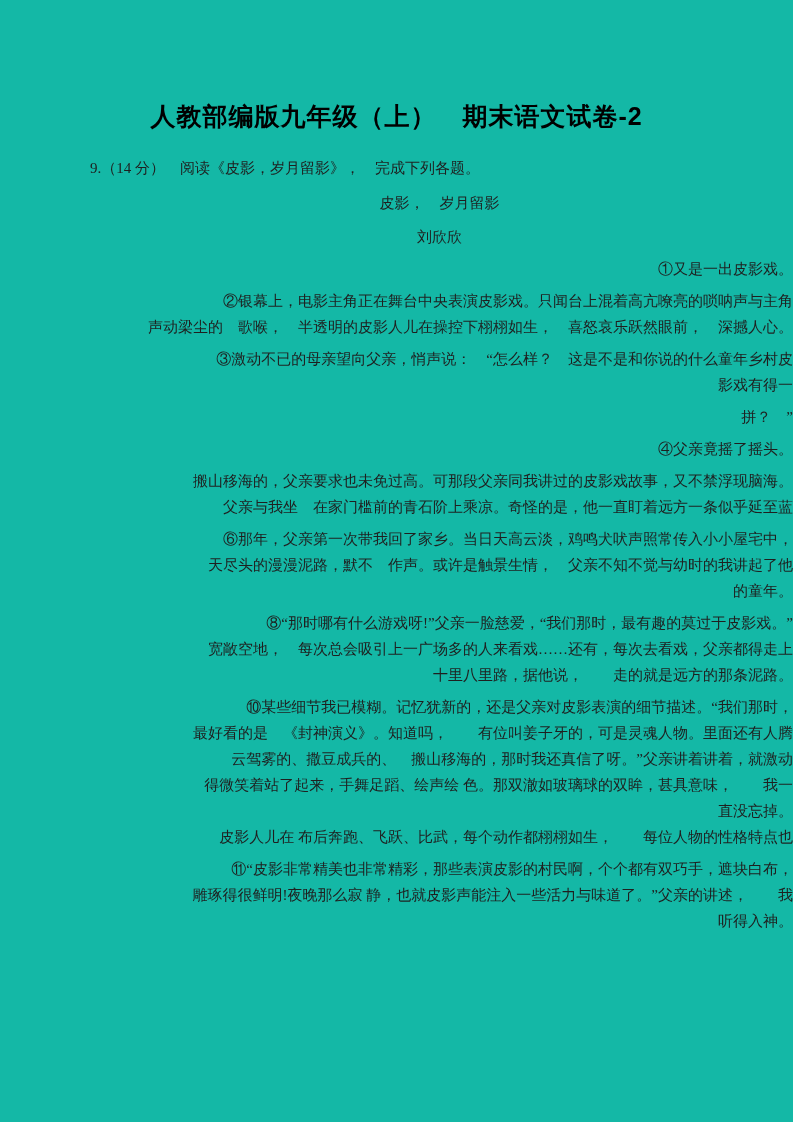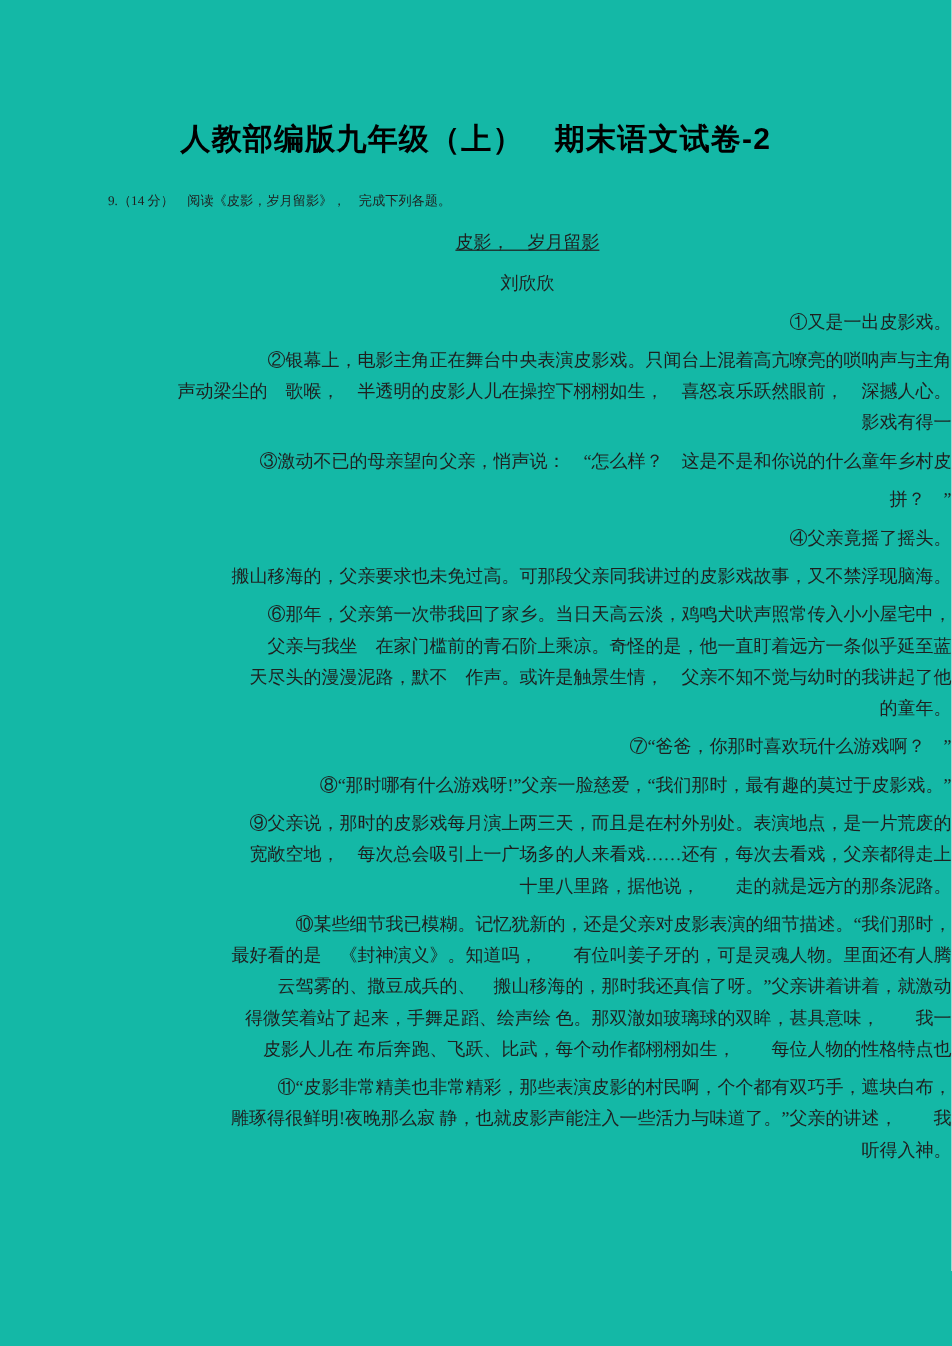--- a/index.html
+++ b/index.html
@@ -21,31 +21,30 @@
     text-align: center;
     font-family: "Liberation Sans", "DejaVu Sans", sans-serif;
     font-size: 25px;
     line-height: 34px;
     font-weight: 700;
     color: #000000;
     letter-spacing: 1px;
   }
   .question-line {
     margin: 22px 0 0 90px;
-    font-size: 11px;
+    font-size: 15px;
     line-height: 26px;
     white-space: nowrap;
   }
   .passage-title {
     margin-top: 9px;
     text-align: center;
     padding-left: 86px;
     font-size: 15px;
     line-height: 26px;
-    text-decoration: underline;
   }
   .passage-author {
     margin-top: 8px;
     text-align: center;
     padding-left: 86px;
     font-size: 15px;
     line-height: 26px;
   }
   .passage-body {
     margin: 0 0 0 105px;
@@ -72,36 +71,35 @@
   <div class="question-line">9.（14 分）　阅读《皮影，岁月留影》，　完成下列各题。</div>
 
   <div class="passage-title">皮影，　岁月留影</div>
 
   <div class="passage-author">刘欣欣</div>
 
   <div class="passage-body">
       <div class="line indent para-start">①又是一出皮影戏。</div>
       <div class="line indent para-start">②银幕上，电影主角正在舞台中央表演皮影戏。只闻台上混着高亢嘹亮的唢呐声与主角</div>
       <div class="line">声动梁尘的　歌喉，　半透明的皮影人儿在操控下栩栩如生，　喜怒哀乐跃然眼前，　深撼人心。</div>
+      <div class="line indent para-start">③激动不已的母亲望向父亲，悄声说：　“怎么样？　这是不是和你说的什么童年乡村皮</div>
       <div class="line">影戏有得一</div>
-      <div class="line indent para-start">③激动不已的母亲望向父亲，悄声说：　“怎么样？　这是不是和你说的什么童年乡村皮</div>
       <div class="line indent para-start">拼？　”</div>
       <div class="line indent para-start">④父亲竟摇了摇头。</div>
       <div class="line indent para-start">搬山移海的，父亲要求也未免过高。可那段父亲同我讲过的皮影戏故事，又不禁浮现脑海。</div>
+      <div class="line">父亲与我坐　在家门槛前的青石阶上乘凉。奇怪的是，他一直盯着远方一条似乎延至蓝</div>
       <div class="line indent para-start">⑥那年，父亲第一次带我回了家乡。当日天高云淡，鸡鸣犬吠声照常传入小小屋宅中，</div>
-      <div class="line">父亲与我坐　在家门槛前的青石阶上乘凉。奇怪的是，他一直盯着远方一条似乎延至蓝</div>
       <div class="line">天尽头的漫漫泥路，默不　作声。或许是触景生情，　父亲不知不觉与幼时的我讲起了他</div>
       <div class="line">的童年。</div>
-      <div class="line indent para-start">⑦“爸爸，你那时喜欢玩什么游戏啊？　”</div>
       <div class="line indent para-start">⑧“那时哪有什么游戏呀!”父亲一脸慈爱，“我们那时，最有趣的莫过于皮影戏。”</div>
-      <div class="line indent para-start">⑨父亲说，那时的皮影戏每月演上两三天，而且是在村外别处。表演地点，是一片荒废的</div>
       <div class="line">宽敞空地，　每次总会吸引上一广场多的人来看戏……还有，每次去看戏，父亲都得走上</div>
       <div class="line">十里八里路，据他说，　　走的就是远方的那条泥路。</div>
       <div class="line indent para-start">⑩某些细节我已模糊。记忆犹新的，还是父亲对皮影表演的细节描述。“我们那时，</div>
       <div class="line">最好看的是　《封神演义》。知道吗，　　有位叫姜子牙的，可是灵魂人物。里面还有人腾</div>
       <div class="line">云驾雾的、撒豆成兵的、　搬山移海的，那时我还真信了呀。”父亲讲着讲着，就激动</div>
       <div class="line">得微笑着站了起来，手舞足蹈、绘声绘 色。那双澈如玻璃球的双眸，甚具意味，　　我一</div>
+      <div class="line">直没忘掉。</div>
       <div class="line">皮影人儿在 布后奔跑、飞跃、比武，每个动作都栩栩如生，　　每位人物的性格特点也</div>
       <div class="line indent para-start">⑪“皮影非常精美也非常精彩，那些表演皮影的村民啊，个个都有双巧手，遮块白布，</div>
       <div class="line">雕琢得很鲜明!夜晚那么寂 静，也就皮影声能注入一些活力与味道了。”父亲的讲述，　　我</div>
       <div class="line">听得入神。</div>
     </div>
 </div>
 
 </body></html>

